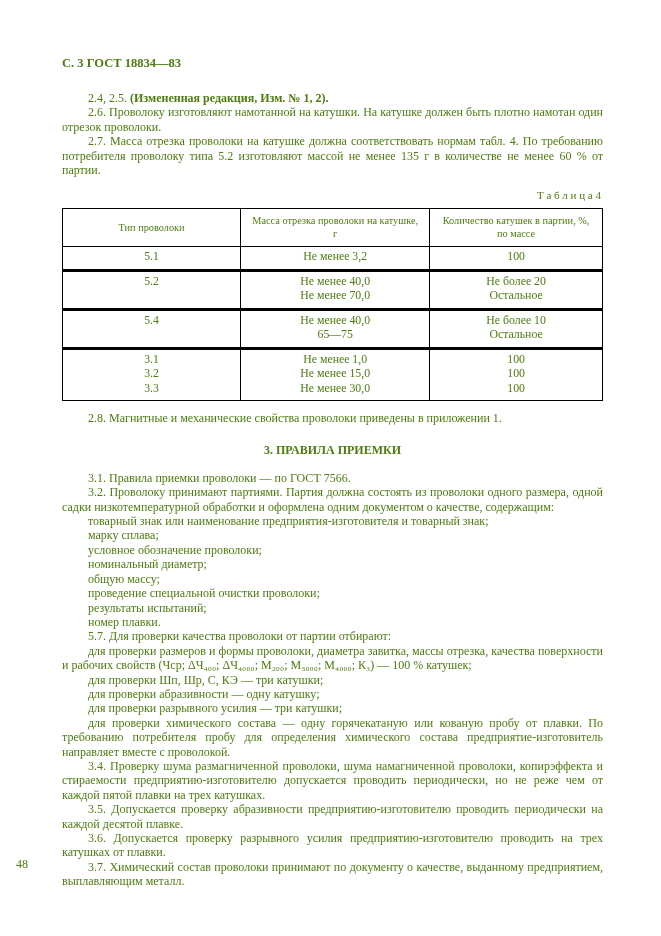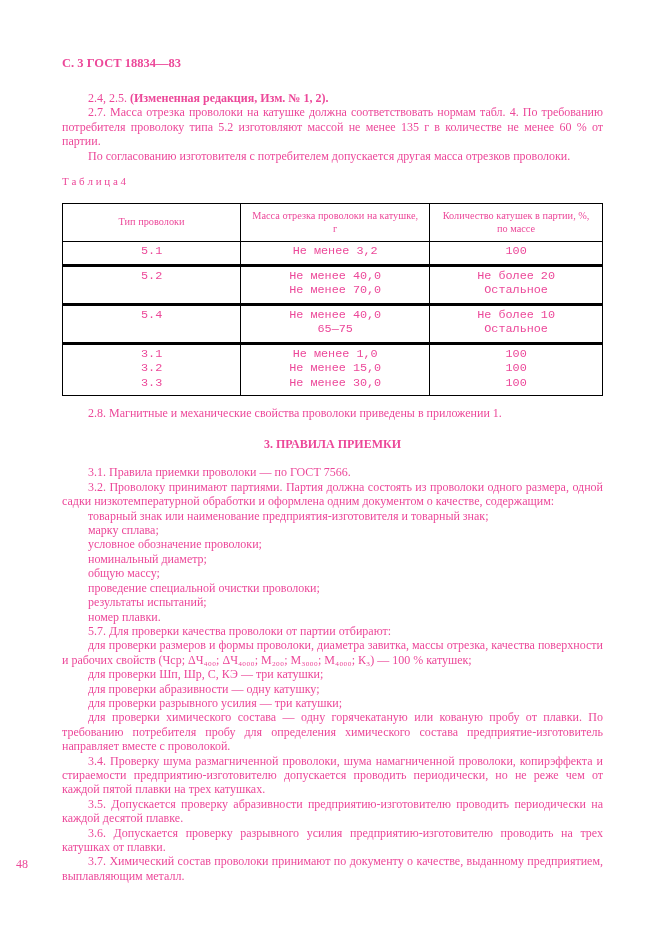--- a/index.html
+++ b/index.html
@@ -1,52 +1,52 @@
 <!DOCTYPE html>
 <html><head>
 <meta charset="utf-8">
 <style>
   html,body{margin:0;padding:0;background:#ffffff;}
   .page{
     width:661px;height:936px;background:#ffffff;box-sizing:border-box;
     padding:56px 58px 0 62px;position:relative;overflow:hidden;
-    font-family:"Liberation Serif","DejaVu Serif",serif;color:#ec4899;
+    font-family:"Liberation Serif","DejaVu Serif",serif;color:#4d7c0f;
   }
   .doc-header{font-weight:bold;font-size:12.5px;margin:0 0 20px 0;}
   .para{margin:0;font-size:12px;line-height:14.4px;text-align:justify;text-indent:26px;}
   .para b{font-weight:bold;margin-top:16px;}
-  .table-label{font-size:11px;margin:12px 2px 16px 0;}
+  .table-label{text-align:right;font-size:11px;margin:12px 2px 7px 0;}
   table.t4{width:100%;border-collapse:collapse;border:1px solid #000;table-layout:fixed;}
   .t4 col.c1{width:33%;} .t4 col.c2{width:35%;} .t4 col.c3{width:32%;}
   .t4 th{
     border:1px solid #000;font-weight:normal;font-size:10.3px;line-height:12.5px;
     padding:6px 8px;text-align:center;vertical-align:middle;
   }
   .t4 td{
     border-left:1px solid #000;border-right:1px solid #000;
     font-size:11.8px;line-height:14.5px;text-align:center;vertical-align:top;
     padding:2px 4px 5px 4px;
   }
-  .t4 tr.grp td{border-top:3px solid #000;font-family:Liberation Mono, monospace;}
+  .t4 tr.grp td{border-top:3px solid #000;}
   .t4 tr.grp.first td{border-top:1px solid #000;}
   .t4{border-bottom:3px solid #000;}
   .after-table{margin-top:10px;}
   .section-heading{text-align:center;font-size:12px;font-weight:bold;margin:17px 0 13px 0;}
   .page-number{position:absolute;bottom:64px;left:16px;width:100%;text-align:left;font-size:12px;}
 </style>
 </head>
 <body>
 
 <div class="page">
 
   <div class="doc-header">С. 3 ГОСТ 18834—83</div>
 
   <p class="para"><span>2.4, 2.5. </span><b>(Измененная редакция, Изм. № 1, 2).</b></p>
+  <p class="para">2.6. Проволоку изготовляют намотанной на катушки. На катушке должен быть плотно намотан один отрезок проволоки.</p>
   <p class="para">2.7. Масса отрезка проволоки на катушке должна соответствовать нормам табл. 4. По требованию потребителя проволоку типа 5.2 изготовляют массой не менее 135 г в количестве не менее 60 % от партии.</p>
-  <p class="para">По согласованию изготовителя с потребителем допускается другая масса отрезков проволоки.</p>
 
   <div class="table-label">Т а б л и ц а  4</div>
 
   <table class="t4">
     <colgroup>
         <col class="c1">
         <col class="c2">
         <col class="c3">
       </colgroup>
     <thead>

